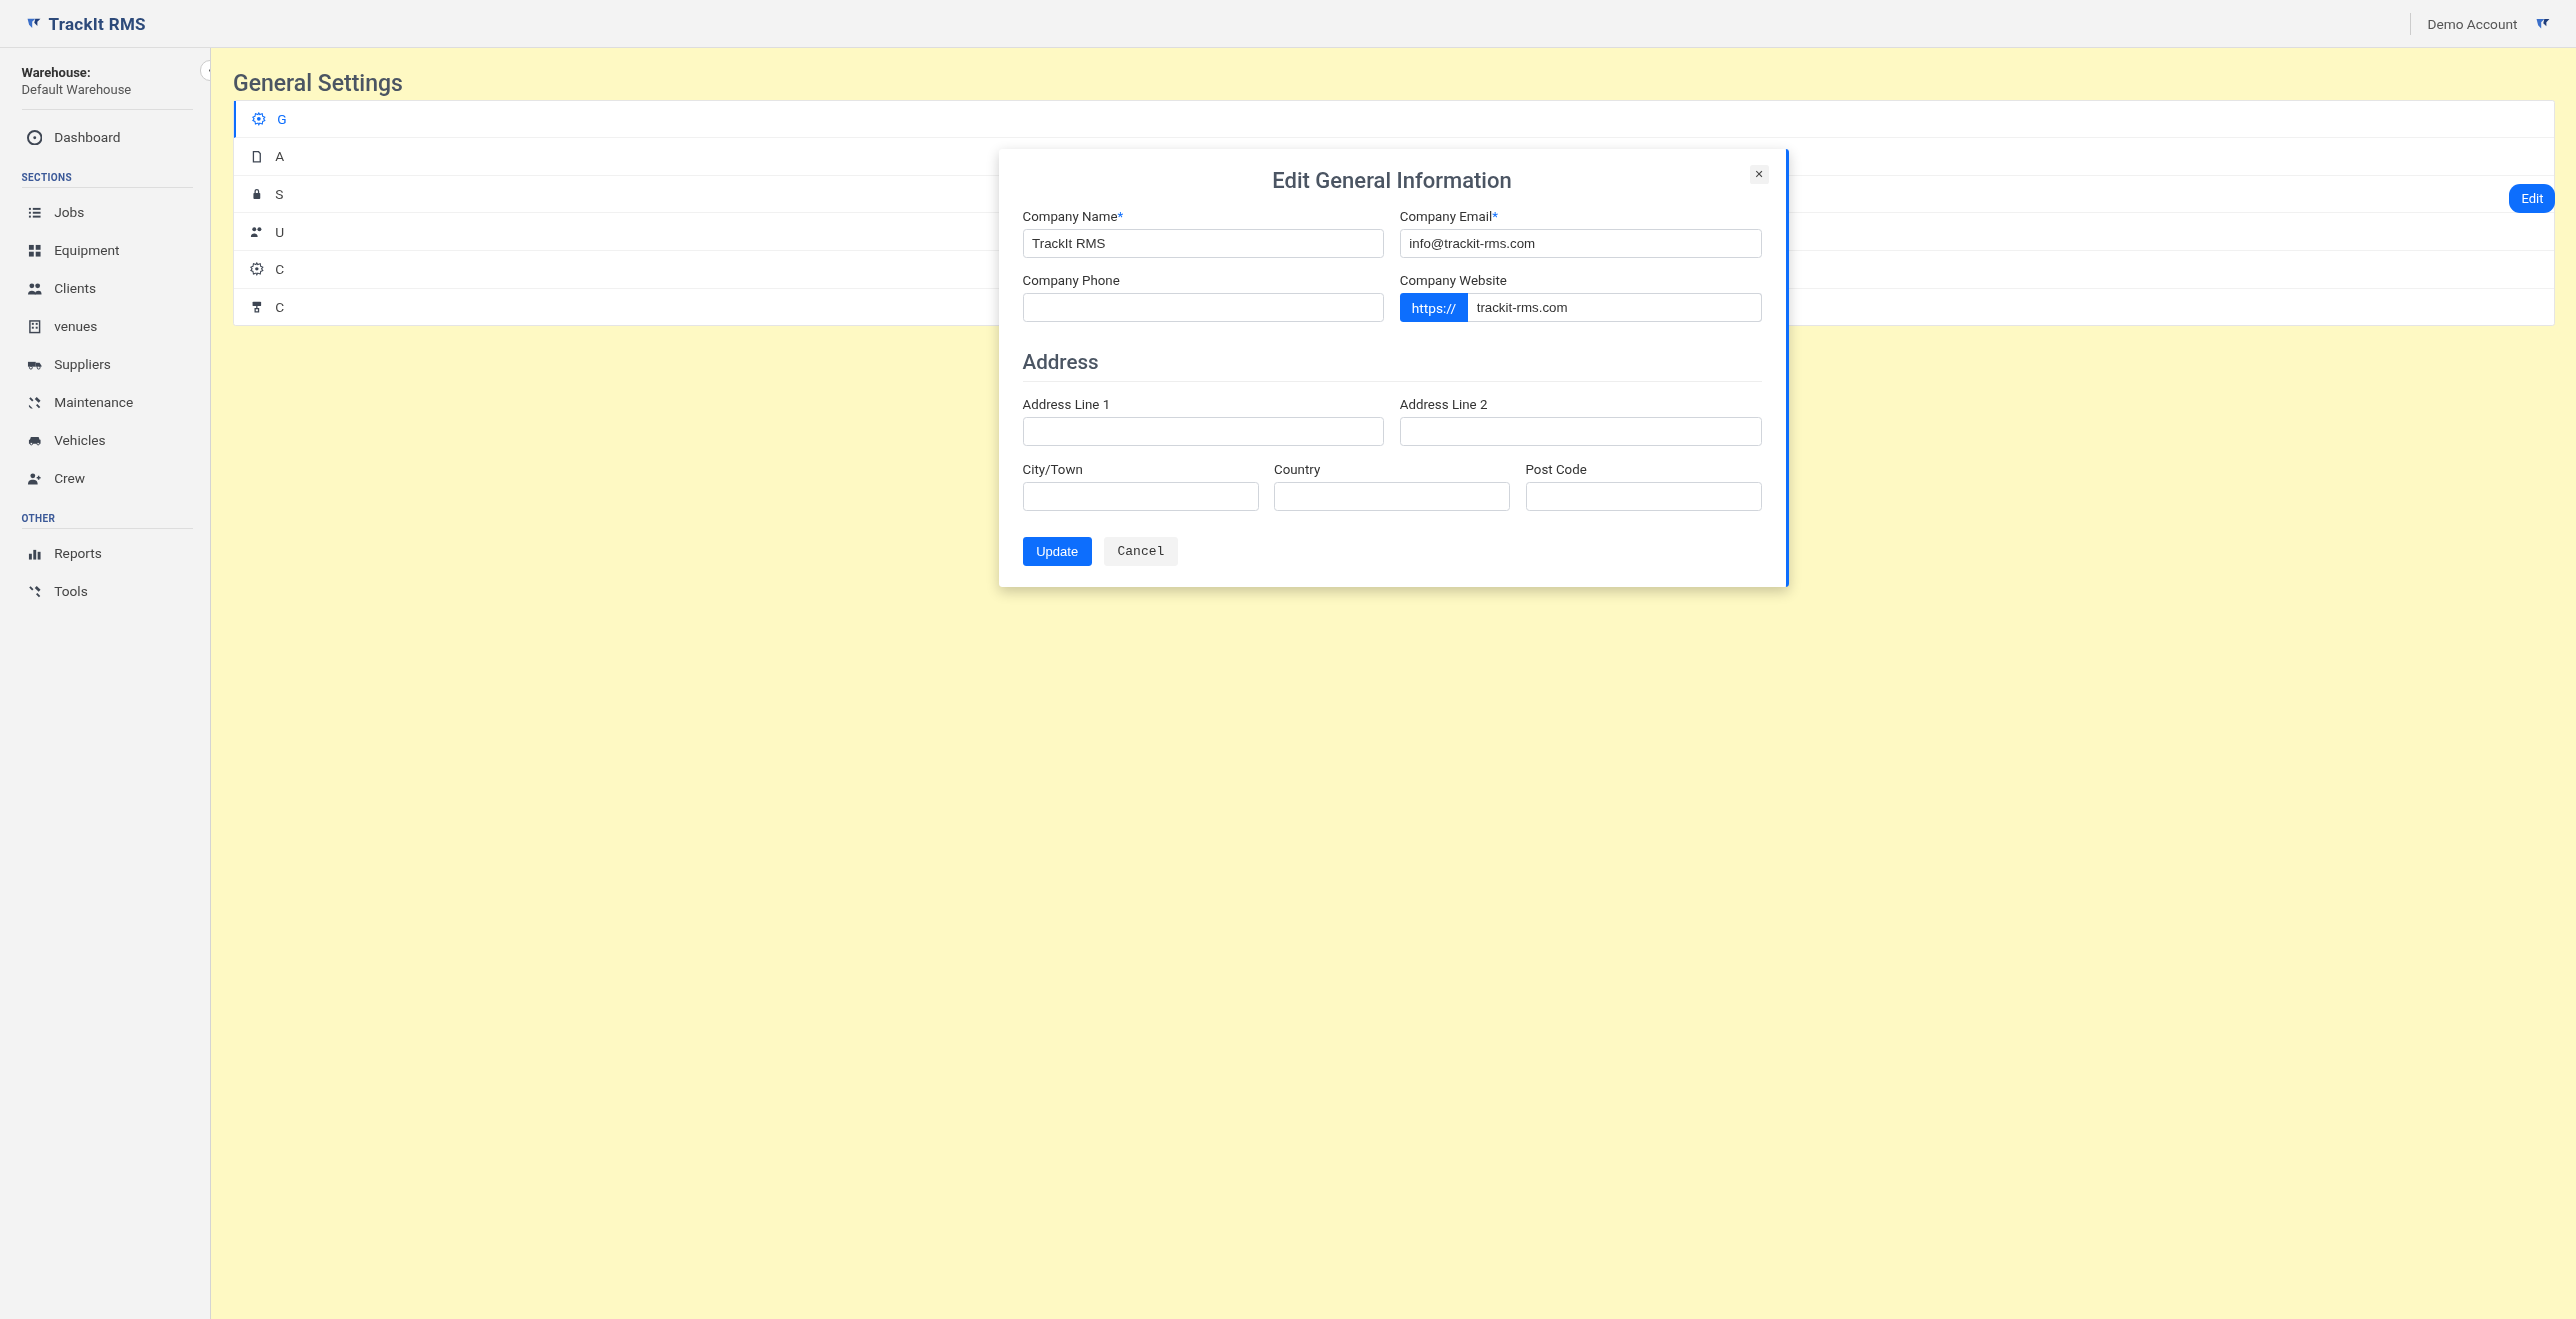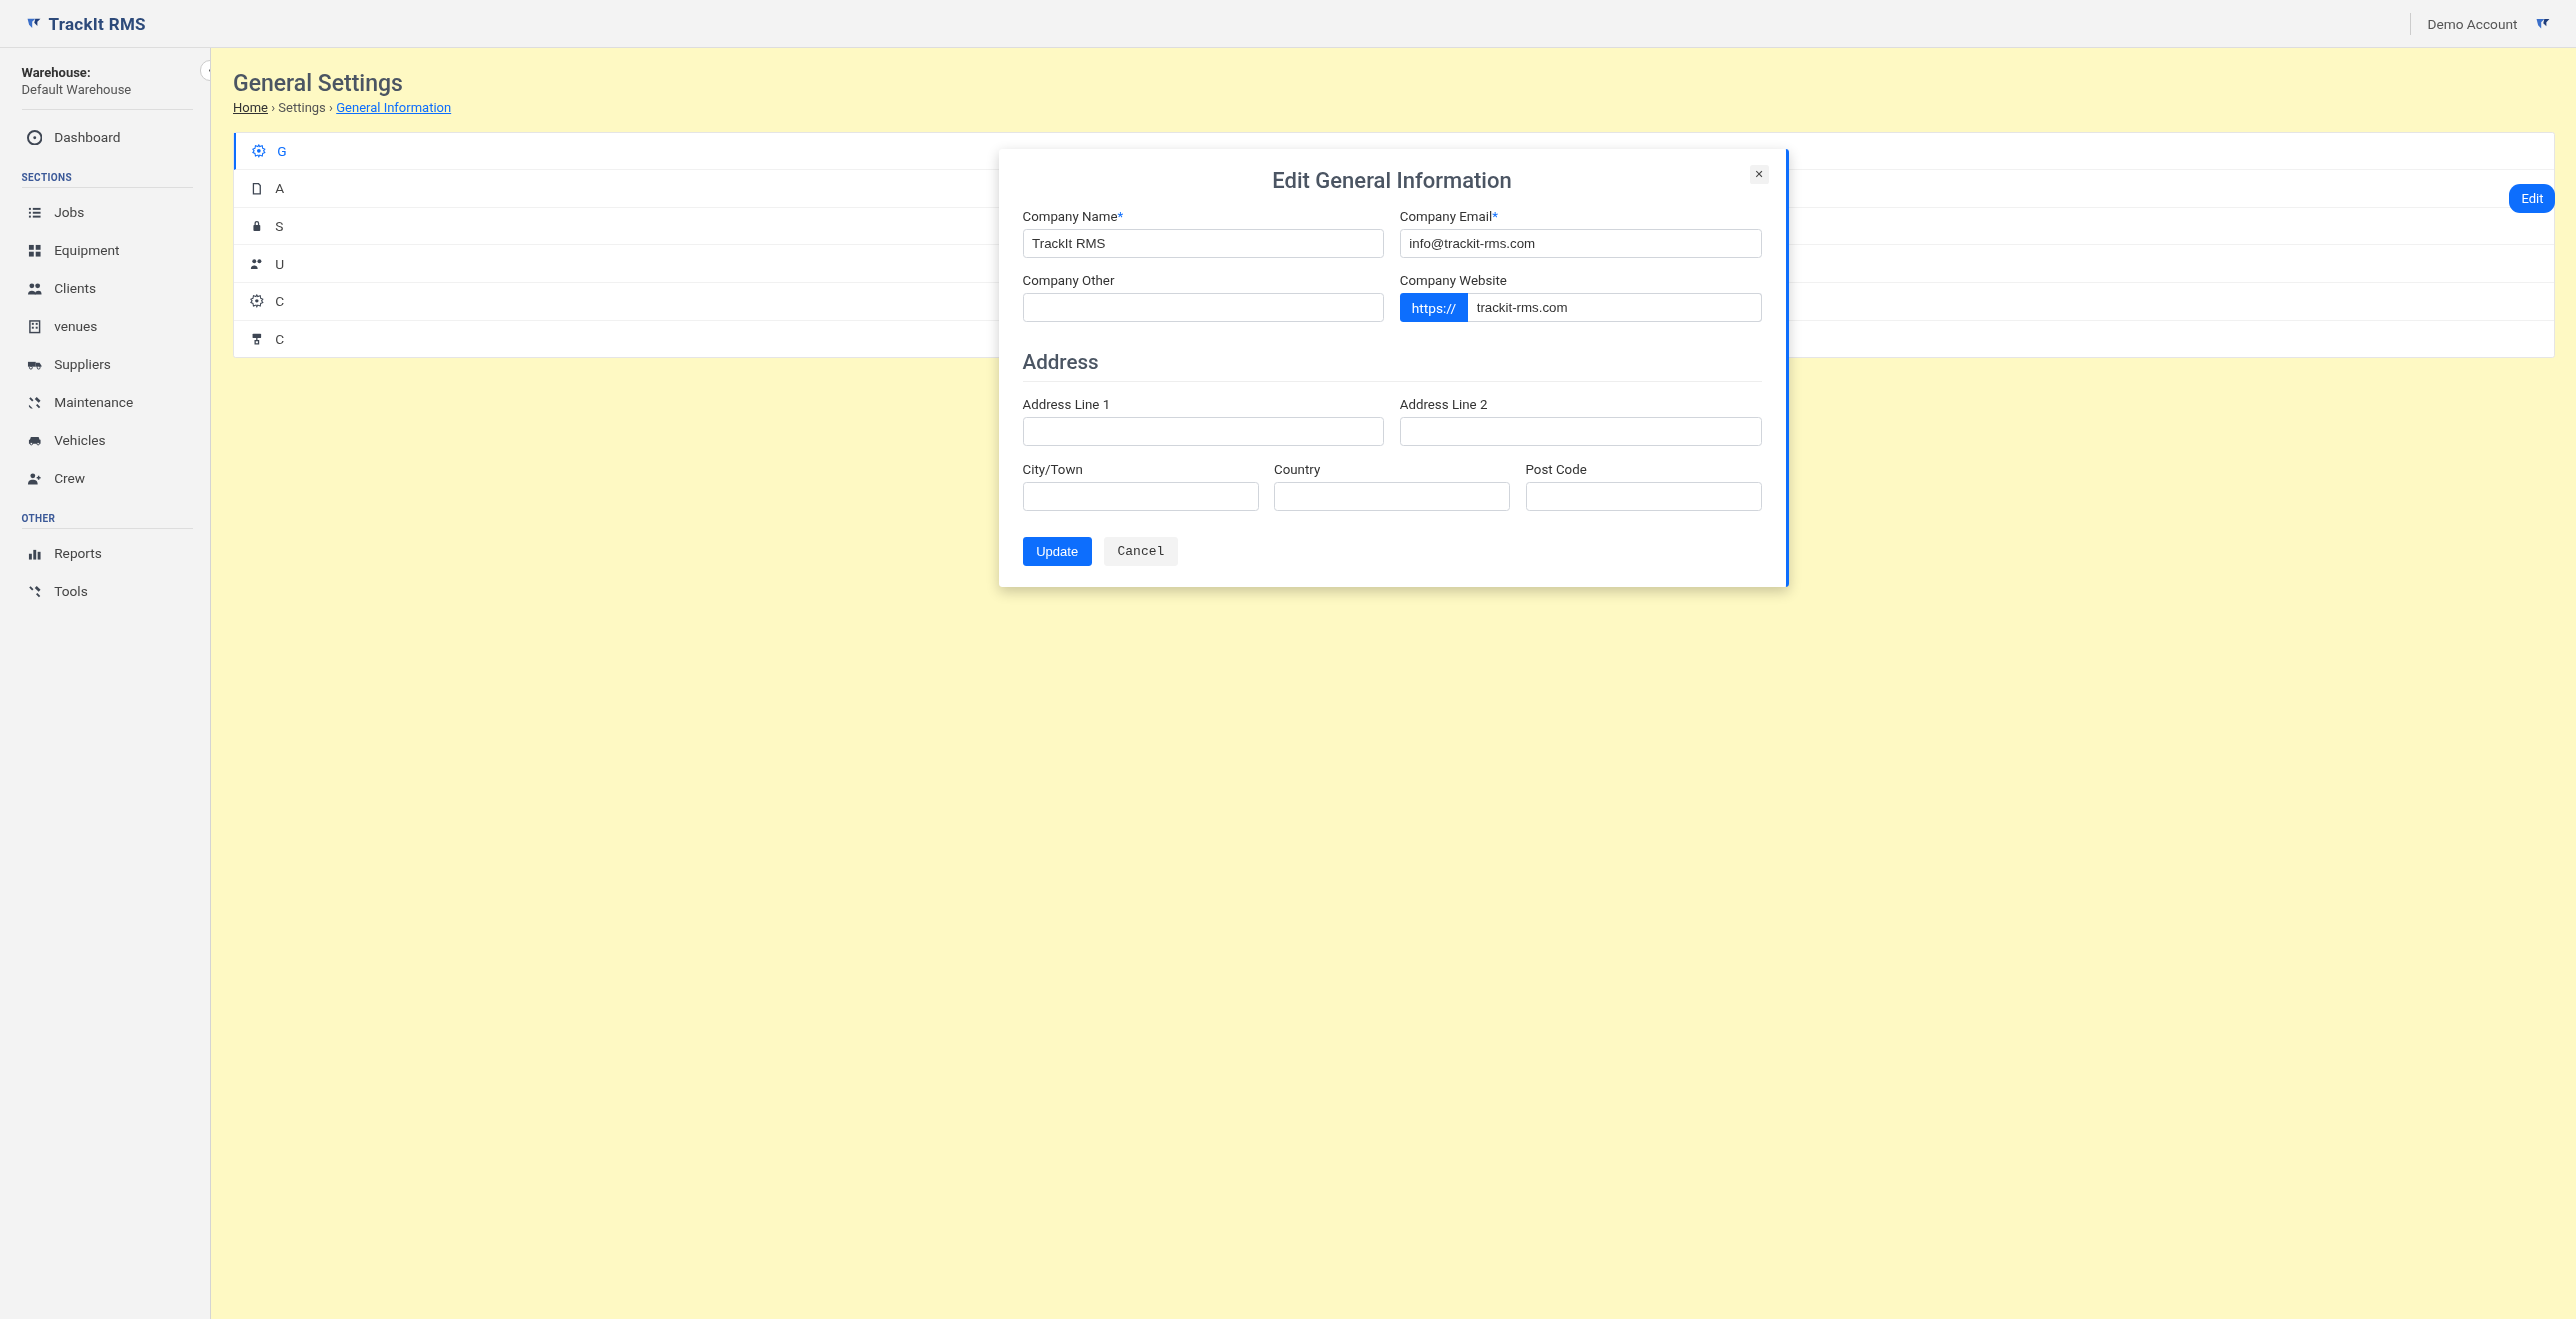--- a/index.html
+++ b/index.html
@@ -404,27 +404,20 @@
             <path d="M3 3 L6 6 M13 13 L10 10" stroke="currentColor" stroke-width="2"></path>
             <path d="M10 2 L14 6 L12 8 L8 4 Z"></path>
           </svg>
       </span>
       <span>Tools</span>
     </div>
   </div>
 
   <div class="main">
     <div class="page-title">General Settings</div>
-    <div class="breadcrumbs">
-      <a href="#">Home</a>
-      <span> › </span>
-      <span>Settings</span>
-      <span> › </span>
-      <a href="#" class="current">General Information</a>
-    </div>
 
     <div class="settings-tabs settings-list" style="flex-direction:column; align-items:stretch; padding:0; position:relative;">
       <div class="tab-row active">
         <span class="side-icon" style="color:#0d6efd">
           <svg width="13.7" height="13.7" viewBox="0 0 16 16" fill="currentColor">
               <circle cx="8" cy="8" r="2.2"></circle>
               <path d="M8 1 L9 3 L12 2 L12.5 5 L15 6 L13.5 8 L15 10 L12.5 11 L12 14 L9 13 L8 15 L7 13 L4 14 L3.5 11 L1 10 L2.5 8 L1 6 L3.5 5 L4 2 L7 3 Z" fill="none" stroke="currentColor" stroke-width="1.2"></path>
             </svg>
         </span>
         <span>G</span>
@@ -496,21 +489,21 @@
         <div class="form-group">
           <label class="form-label">
             <span>Company Email</span><span class="required">*</span>
           </label>
           <input class="form-input" type="text" value="info@trackit-rms.com" style="">
         </div>
       </div>
 
       <div class="form-row">
         <div class="form-group">
-          <label class="form-label">Company Other</label>
+          <label class="form-label">Company Phone</label>
           <input class="form-input" type="text" value="" style="">
         </div>
         <div class="form-group">
           <label class="form-label">Company Website</label>
           <div class="input-group">
             <div class="input-prefix">https://</div>
             <input class="form-input" type="text" value="trackit-rms.com" style="">
           </div>
         </div>
       </div>

